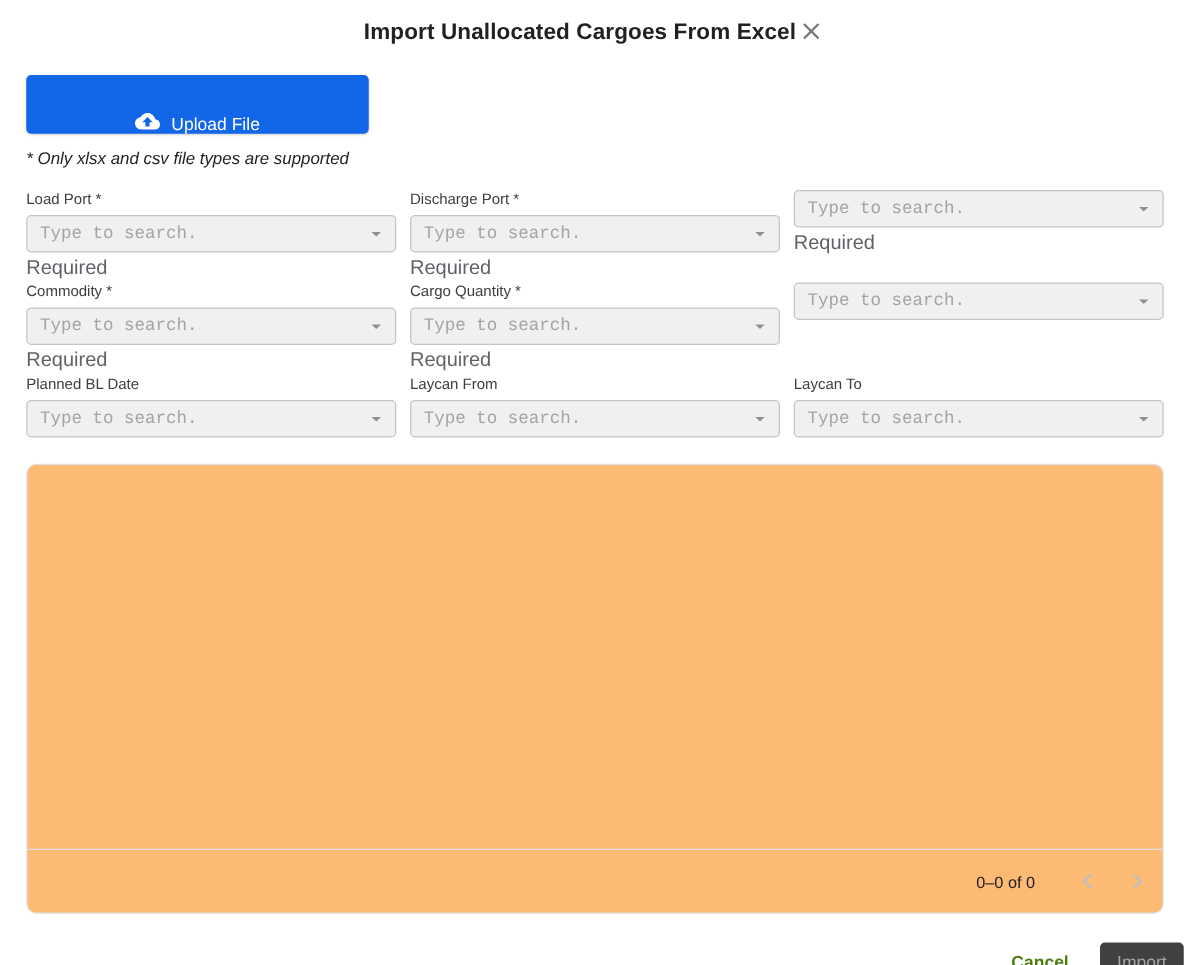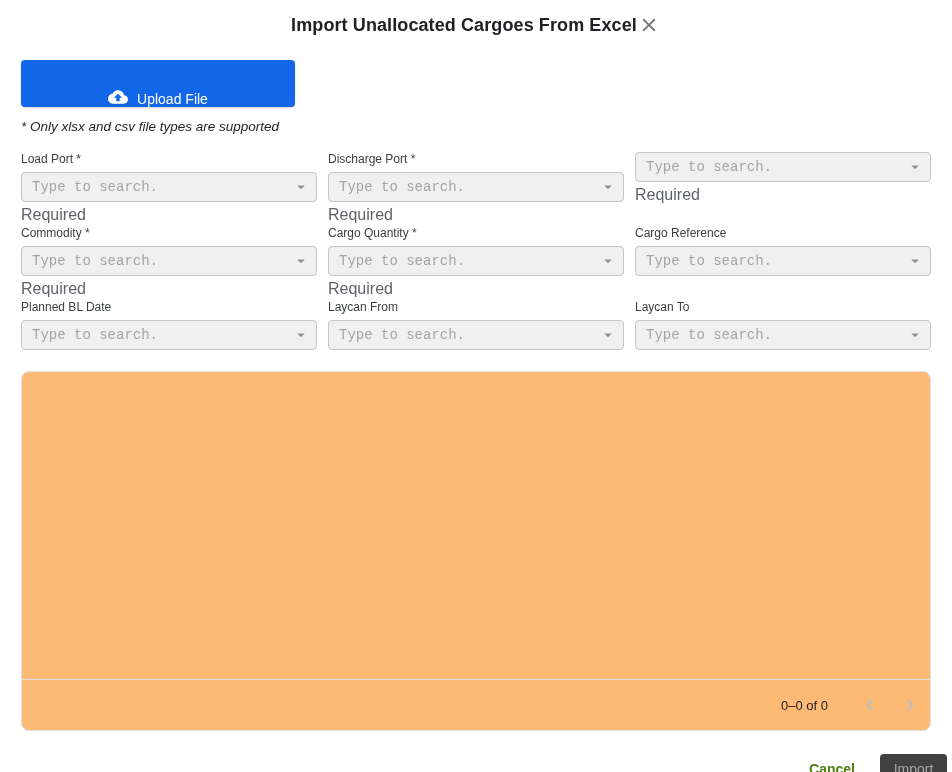--- a/index.html
+++ b/index.html
@@ -148,21 +148,20 @@
           <span class="caret">
               <svg width="18" height="18" viewBox="0 0 24 24">
                 <path fill="#8f8f8f" d="M7 10l5 5 5-5z"></path>
               </svg>
             </span>
         </div>
         <div class="field-helper">Required</div>
       </div>
 
       <div>
-        <div class="field-label">Cargo Reference</div>
         <div class="select-box">
           <input class="select-input" placeholder="Type to search." style="">
           <span class="caret">
               <svg width="18" height="18" viewBox="0 0 24 24">
                 <path fill="#8f8f8f" d="M7 10l5 5 5-5z"></path>
               </svg>
             </span>
         </div>
         <div class="field-helper"></div>
       </div>

